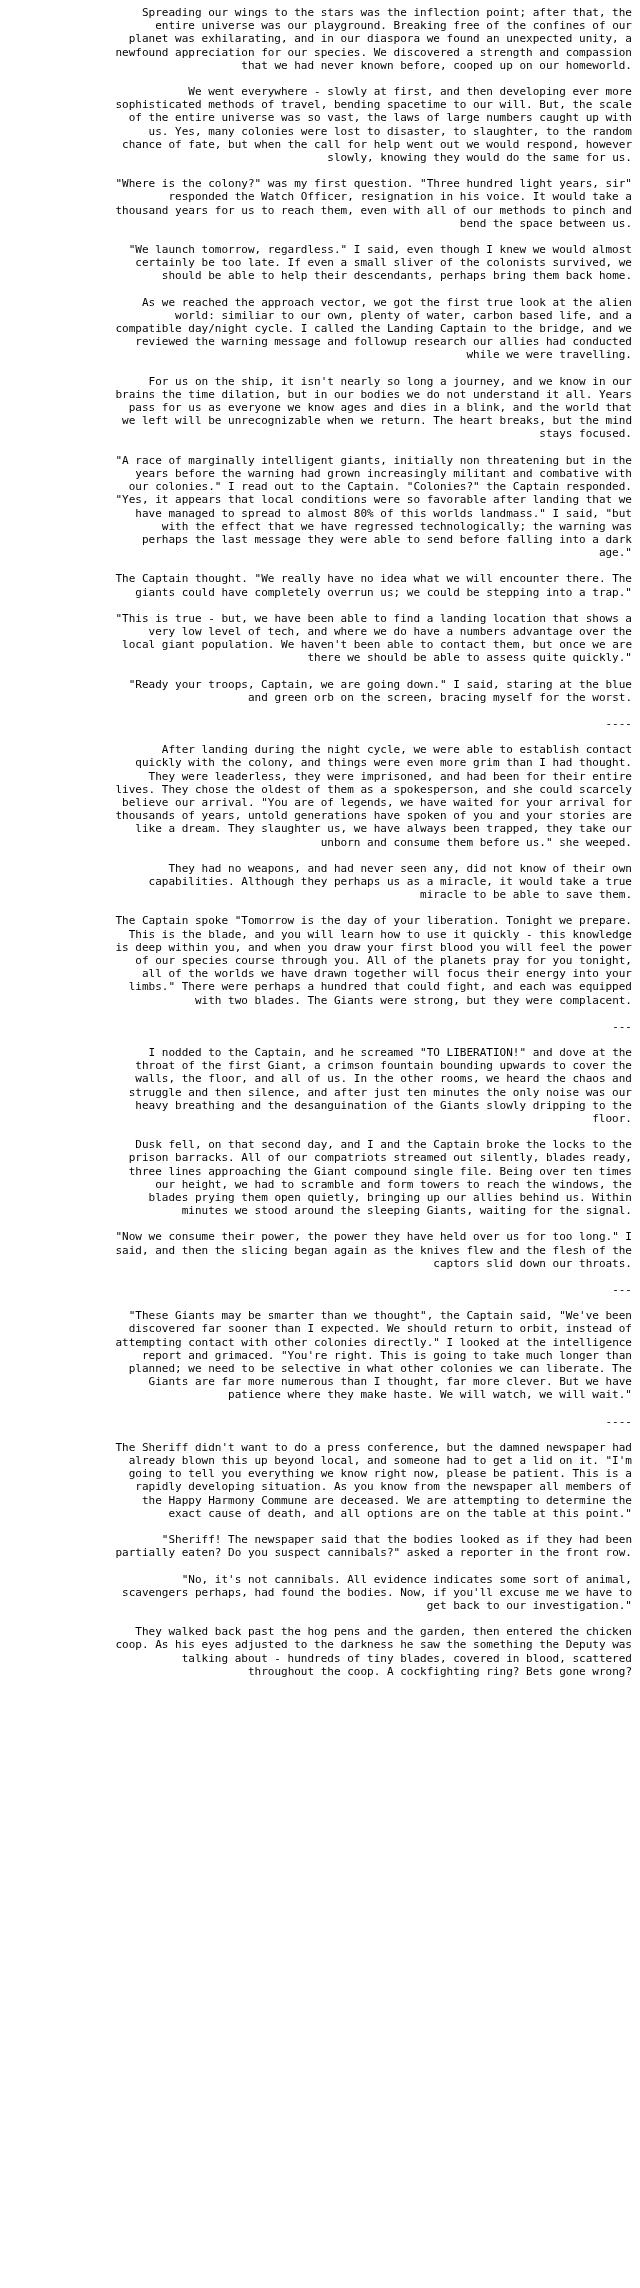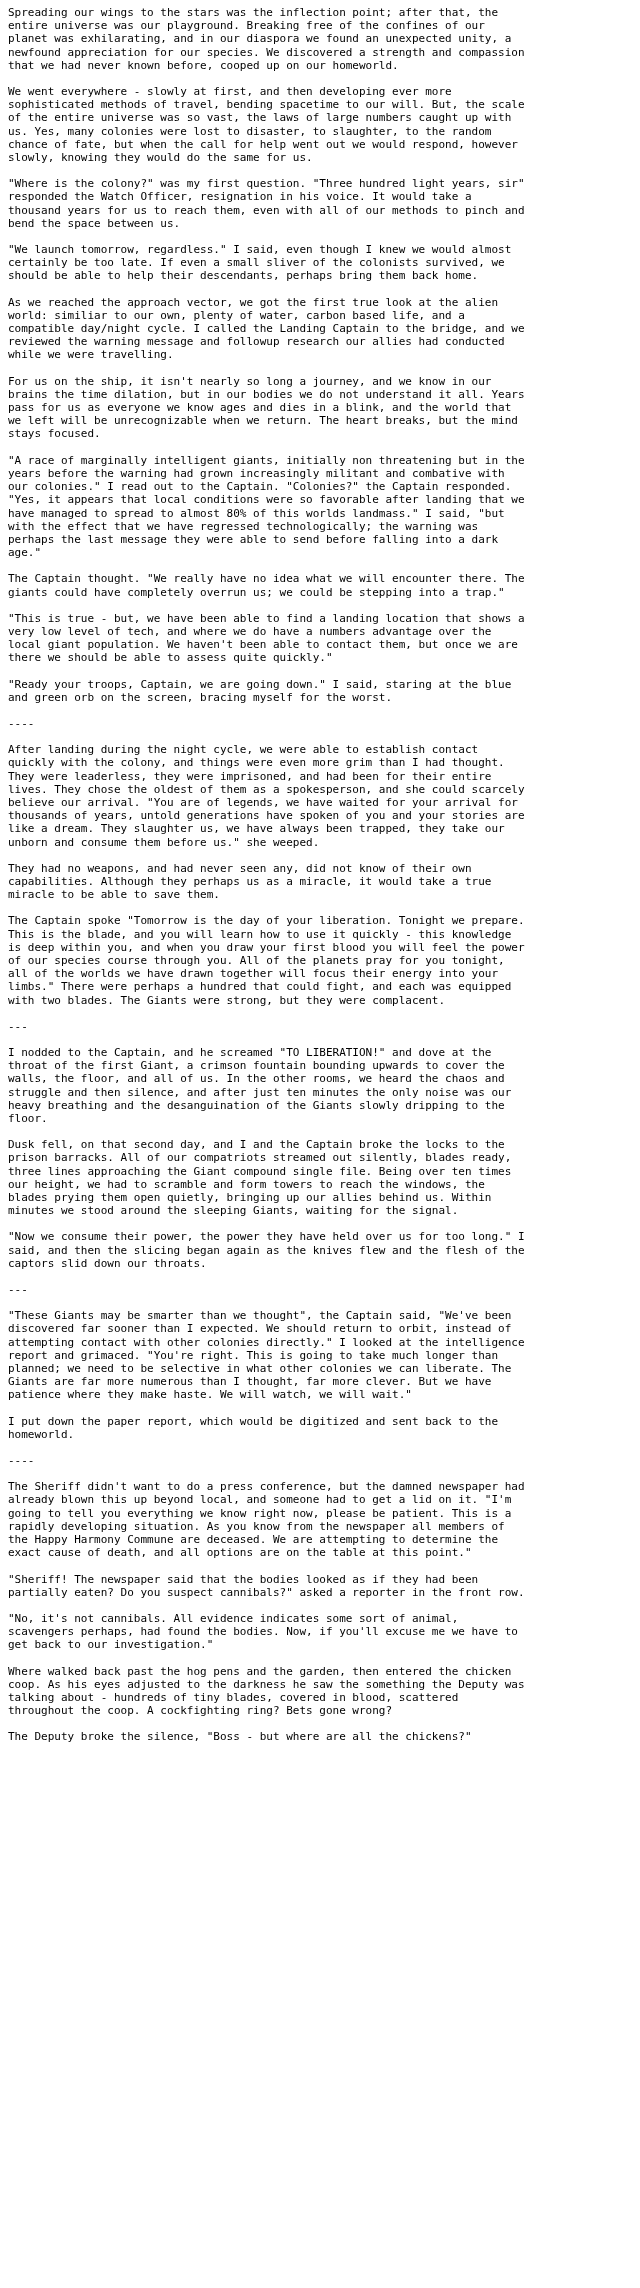--- a/index.html
+++ b/index.html
@@ -11,20 +11,21 @@
     width: 640px;
     font-family: "DejaVu Sans Mono", monospace;
     font-size: 11px;
     line-height: 13.2px;
     color: #000000;
   }
   #doc {
     width: 640px;
     padding: 6px 8px 10px 8px;
     box-sizing: border-box;
+    text-align: right;
   }
   .para {
     white-space: pre-wrap;
     word-wrap: break-word;
     margin: 0 0 13px 0;
     letter-spacing: 0px;
   }
   .sep {
     white-space: pre;
     margin: 0 0 13px 0;
@@ -114,32 +115,29 @@
 said, and then the slicing began again as the knives flew and the flesh of the
 captors slid down our throats.</div>
     <div class="sep">---</div>
     <div class="para">"These Giants may be smarter than we thought", the Captain said, "We've been
 discovered far sooner than I expected. We should return to orbit, instead of
 attempting contact with other colonies directly." I looked at the intelligence
 report and grimaced. "You're right. This is going to take much longer than
 planned; we need to be selective in what other colonies we can liberate. The
 Giants are far more numerous than I thought, far more clever. But we have
 patience where they make haste. We will watch, we will wait."</div>
-    <div class="para">I put down the paper report, which would be digitized and sent back to the
-homeworld.</div>
     <div class="sep">----</div>
     <div class="para">The Sheriff didn't want to do a press conference, but the damned newspaper had
 already blown this up beyond local, and someone had to get a lid on it. "I'm
 going to tell you everything we know right now, please be patient. This is a
 rapidly developing situation. As you know from the newspaper all members of
 the Happy Harmony Commune are deceased. We are attempting to determine the
 exact cause of death, and all options are on the table at this point."</div>
     <div class="para">"Sheriff! The newspaper said that the bodies looked as if they had been
 partially eaten? Do you suspect cannibals?" asked a reporter in the front row.</div>
     <div class="para">"No, it's not cannibals. All evidence indicates some sort of animal,
 scavengers perhaps, had found the bodies. Now, if you'll excuse me we have to
 get back to our investigation."</div>
-    <div class="para">Where walked back past the hog pens and the garden, then entered the chicken
+    <div class="para">They walked back past the hog pens and the garden, then entered the chicken
 coop. As his eyes adjusted to the darkness he saw the something the Deputy was
 talking about - hundreds of tiny blades, covered in blood, scattered
 throughout the coop. A cockfighting ring? Bets gone wrong?</div>
-    <div class="para">The Deputy broke the silence, "Boss - but where are all the chickens?"</div>
   </div>
 
 </body></html>

